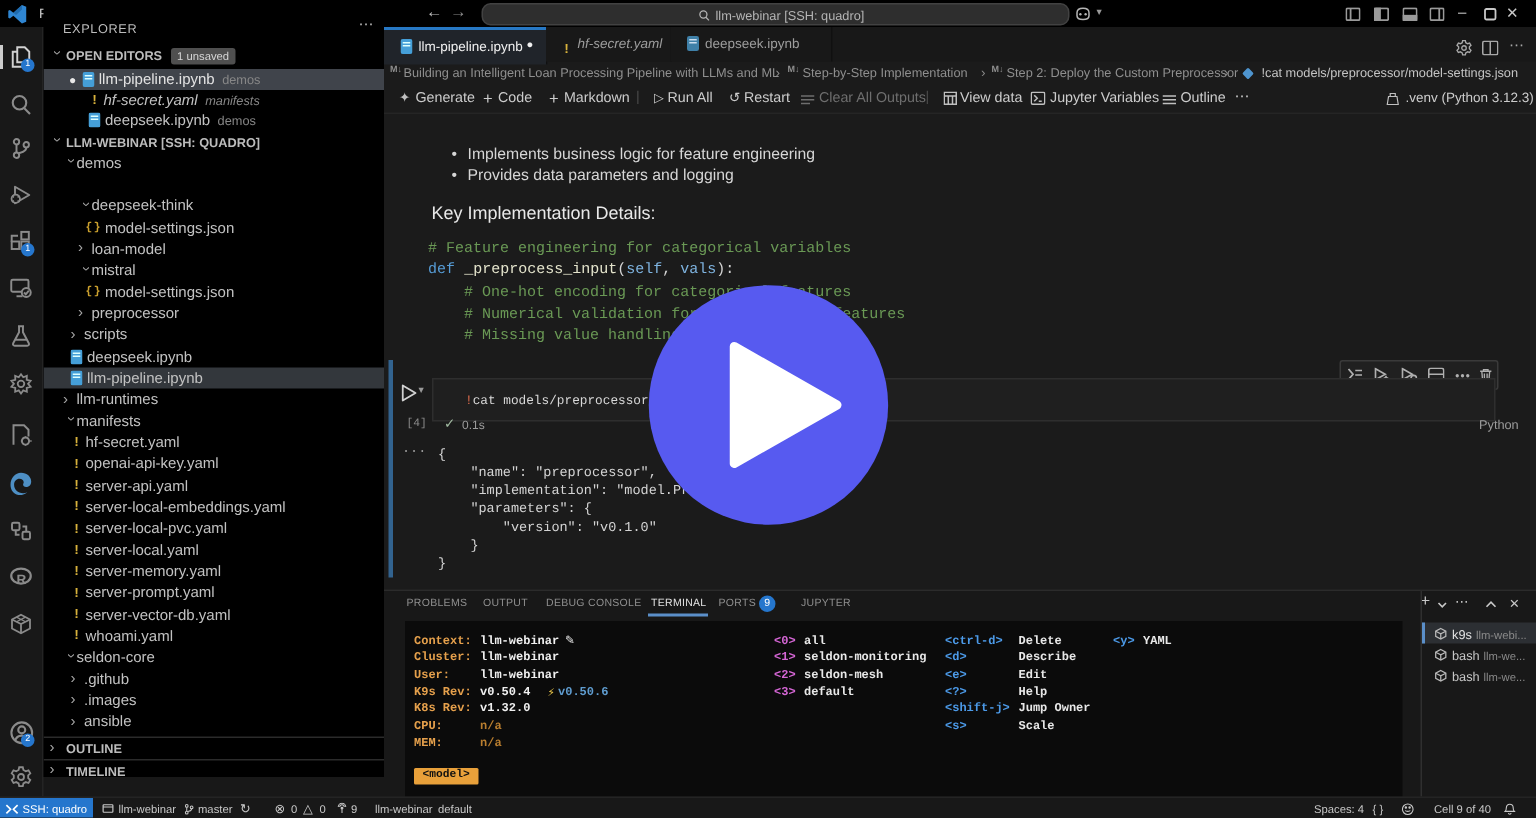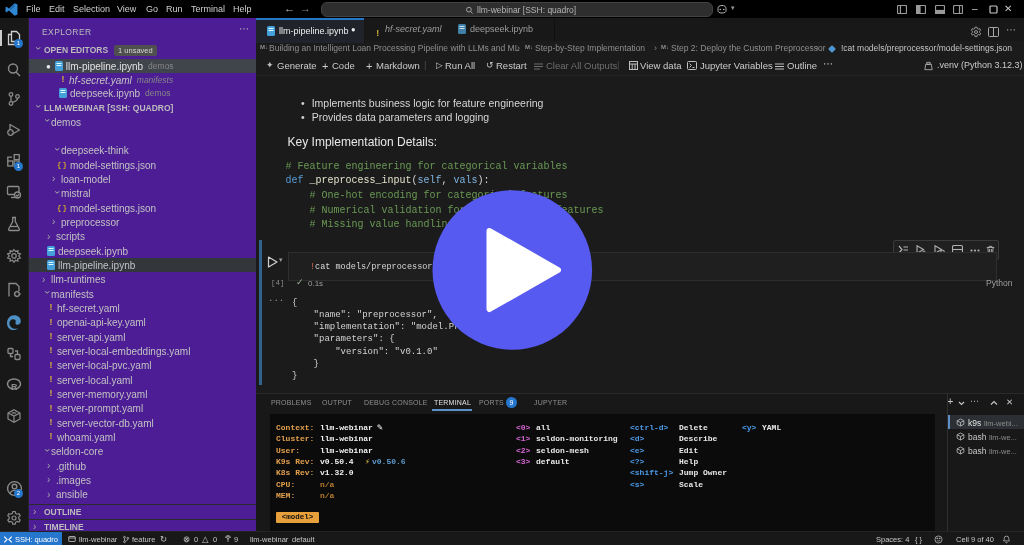--- a/index.html
+++ b/index.html
@@ -153,21 +153,21 @@
       <path d="M3.7 13.2c.7-2.4 2.3-3.4 4.3-3.4s3.6 1 4.3 3.4"></path>
     </svg>
   <div class="ab" style="left:14px;top:471px;width:9px;height:9px;border-radius:5px;background:#2576cd;color:#fff;font-size:6px;text-align:center;line-height:9px">2</div>
 
   <svg class="ab" style="left:6px;top:492px" width="16" height="16" viewBox="0 0 16 16" stroke="#8b8b8b" stroke-width="1.2" fill="none">
       <path d="M6.8 1.5h2.4l.4 1.8 1.6.9 1.8-.6 1.2 2-1.4 1.3v1.8l1.4 1.3-1.2 2-1.8-.6-1.6.9-.4 1.8H6.8l-.4-1.8-1.6-.9-1.8.6-1.2-2 1.4-1.3V6.9L1.8 5.6l1.2-2 1.8.6 1.6-.9z"></path>
       <circle cx="8" cy="8" r="2"></circle>
     </svg>
 </div>
 
-<div class="ab" id="sidebar" style="left:29px;top:18px;width:227px;height:513px;background:#4c1d95;overflow:hidden">
+<div class="ab" id="sidebar" style="left:29px;top:5px;width:227px;height:513px;background:#000000;overflow:hidden">
   <span class="ab" style="left:13px;top:9px;font-size:8.5px;color:#bcbcbc;letter-spacing:.4px">EXPLORER</span>
   <span class="ab" style="left:210px;top:5px;font-size:10px;color:#bcbcbc">⋯</span>
 
   <div class="row" style="top:25px;padding-left:4px">
     <span class="chev chevd">›</span>
     <span style="font-size:8.5px;font-weight:bold;color:#bcbcbc;margin-left:2px">OPEN EDITORS</span>
     <span style="margin-left:6px;background:#4f4f4f;color:#d6d6d6;font-size:7.5px;padding:1px 4px;border-radius:2px">1 unsaved</span>
   </div>
   <div class="row" style="top:41px;background:#40444b;color:#e2e2e2">
     <span style="width:17px;flex:none"></span>
@@ -586,21 +586,21 @@
       <rect x="1.5" y="3" width="13" height="10" rx="1"></rect>
       <path d="M1.5 6h13"></path>
     </svg>
   <span class="ab" style="left:79px;top:2.5px">llm-webinar</span>
   <svg class="ab" style="left:122px;top:3px" width="8" height="9" viewBox="0 0 16 16" stroke="#c8c8c8" fill="none" stroke-width="1.4">
       <circle cx="5" cy="3.5" r="1.8"></circle>
       <circle cx="11.5" cy="5.5" r="1.8"></circle>
       <circle cx="5" cy="12.5" r="1.8"></circle>
       <path d="M5 5.3v5.4M11.5 7.3c0 3-3 3.2-4.8 3.7"></path>
     </svg>
-  <span class="ab" style="left:132px;top:2.5px">feature</span>
+  <span class="ab" style="left:132px;top:2.5px">master</span>
   <span class="ab" style="left:160px;top:2px;font-size:8.5px">↻</span>
   <span class="ab" style="left:183px;top:2px;font-size:8.5px">⊗</span>
     <span class="ab" style="left:194px;top:2.5px">0</span>
   <span class="ab" style="left:202px;top:2px;font-size:8.5px">△</span>
     <span class="ab" style="left:213px;top:2.5px">0</span>
   <svg class="ab" style="left:224px;top:3px" width="8" height="8" viewBox="0 0 16 16" stroke="#c8c8c8" fill="none" stroke-width="1.4">
       <path d="M3 6a5 5 0 0 1 10 0M5 6a3 3 0 0 1 6 0"></path>
       <circle cx="8" cy="7.5" r="1.2" fill="#c8c8c8"></circle>
       <path d="M8 9v5"></path>
     </svg>

